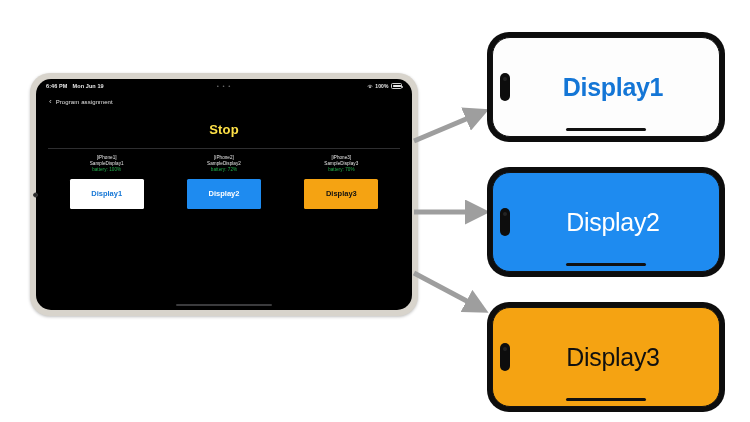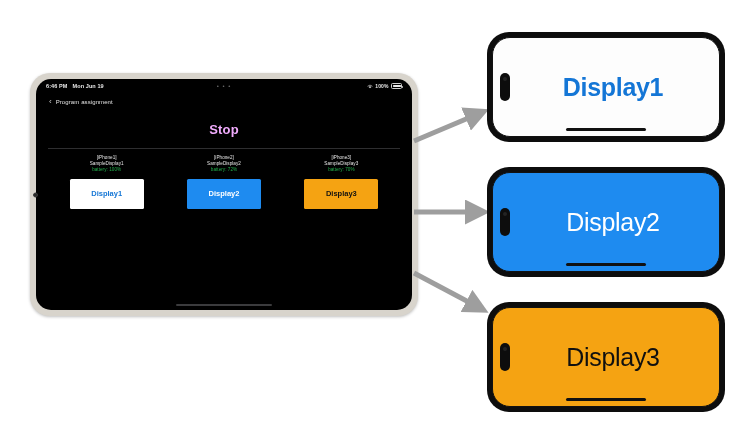--- a/index.html
+++ b/index.html
@@ -94,21 +94,21 @@
 
   
   .content { flex: 1; display: flex; flex-direction: column; min-height: 0; }
 
   .stop-row {
     height: 38px;
     display: flex; align-items: center; justify-content: center;
     flex: 0 0 auto;
   }
   .stop-btn {
-    color: #f0abfc;
+    color: #fde047;
     font-size: 13px;
     font-weight: bold;
     letter-spacing: .2px;
   }
 
   .divider { height: 1px; background: #2e2e30; margin: 0 12px; flex: 0 0 auto; }
 
   .devices {
     display: flex;
     padding: 6px 12px 0 12px;

